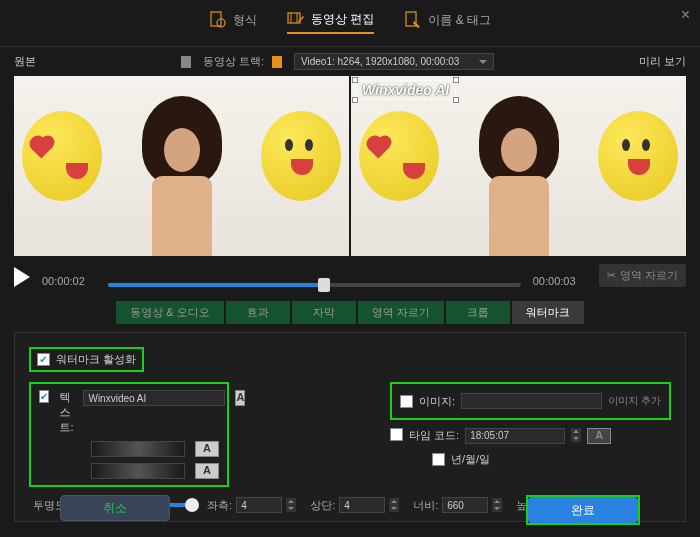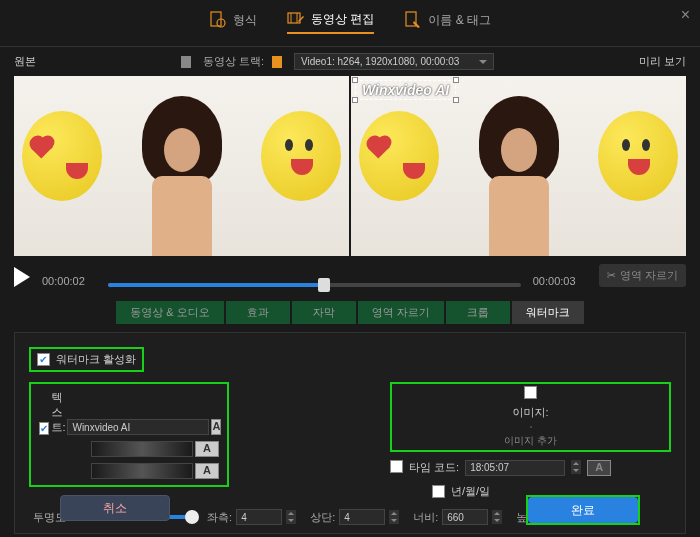--- a/index.html
+++ b/index.html
@@ -157,36 +157,36 @@
 .cb.checked::after { content: '✔'; }
 .cb-label { color: #ccc; font-size: 11px; }
 .hl-green { border: 2px solid #18d018; padding: 3px 6px; display: inline-flex; }
 .form-cols { display: flex; gap: 80px; }
 .form-col { flex: 1; }
 .text-group {
   border: 2px solid #18d018; padding: 6px 8px;
   display: flex; flex-direction: column; gap: 6px;
   width: 200px;
 }
-.t-row { display: flex; align-items: flex-end; gap: 2px; }
+.t-row { display: flex; align-items: flex-start; gap: 10px; }
 .t-input {
   flex: 1; background: #2a2a2a; border: 1px solid #444;
   color: #ccc; font-size: 10px; padding: 2px 4px; height: 16px;
 }
 .t-input.gradient {
   background: linear-gradient(90deg, #1a1a1a, #555, #1a1a1a);
 }
 .font-btn {
   width: 24px; height: 16px; background: #ccc; color: #333;
   font-weight: bold; font-size: 11px; text-align: center;
   border: 1px solid #888; cursor: pointer;
 }
 .image-group {
-  border: 2px solid #18d018; padding: 2px 8px;
-  display: flex; align-items: center; gap: 6px; flex-direction: column;
+  border: 2px solid #18d018; padding: 9px 8px;
+  display: flex; align-items: center; gap: 6px;
 }
 .img-path {
   flex: 1; background: #2a2a2a; border: 1px solid #444;
   height: 16px;
 }
 .add-img { color: #888; font-size: 10px; }
 .timecode-row {
   display: flex; align-items: flex-start; gap: 6px; margin-top: 8px;
 }
 .tc-select {
@@ -235,21 +235,21 @@
 .footer {
   position: absolute; bottom: 12px; left: 0; right: 0;
   display: flex; justify-content: space-between;
   padding: 0 60px;
 }
 .btn {
   width: 110px; height: 26px; border-radius: 4px;
   display: flex; align-items: center; justify-content: center;
   font-size: 12px; cursor: pointer;
 }
-.btn-cancel { background: #3a4458; border: 1px solid #4a5468; color: #fca5a5; }
+.btn-cancel { background: #3a4458; border: 1px solid #4a5468; color: #22c55e; }
 .btn-done { background: #2a82e0; border: none; color: #fff; }
 .done-wrap { border: 2px solid #18d018; }
 .film-icon {
   width: 10px; height: 12px; background: #e89020;
   display: inline-block; margin-right: 4px;
 }
 </style>
 </head>
 <body>
 

